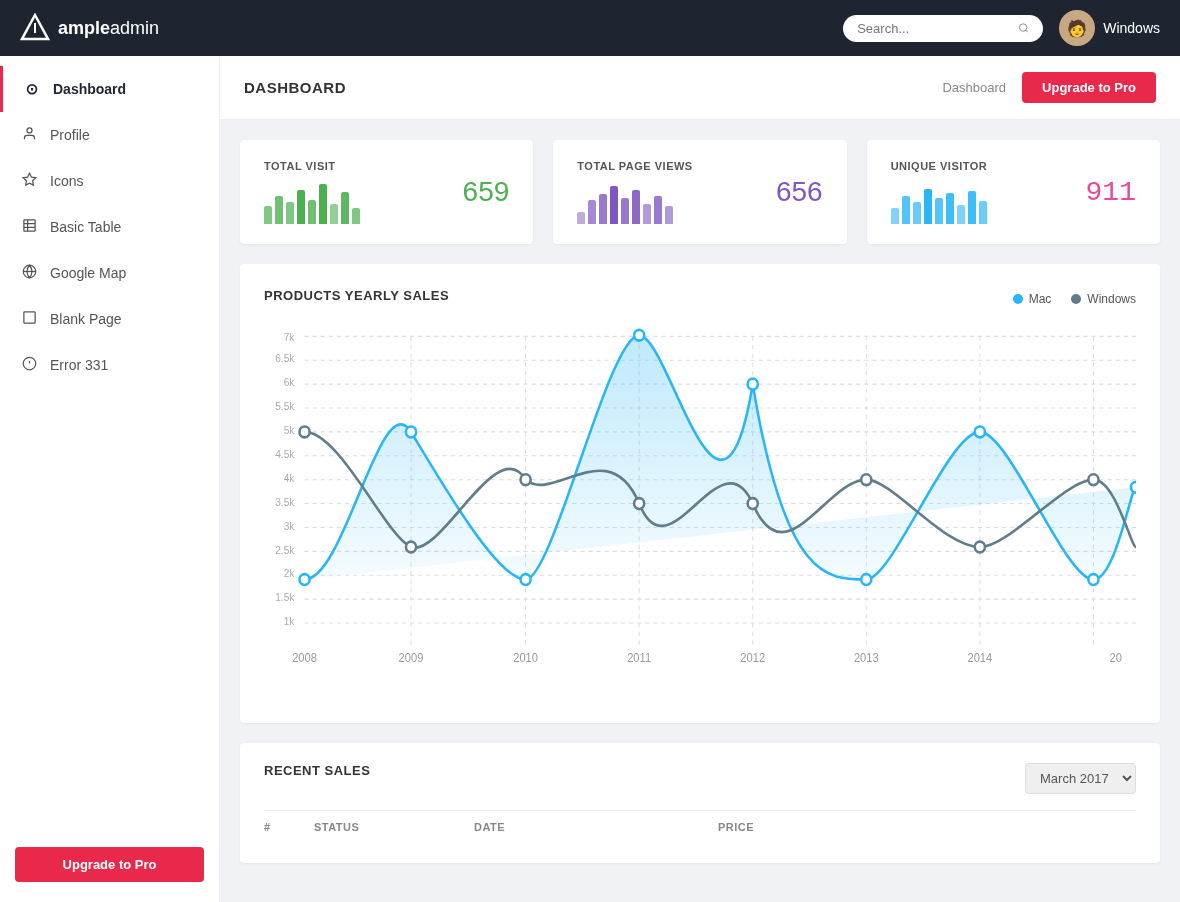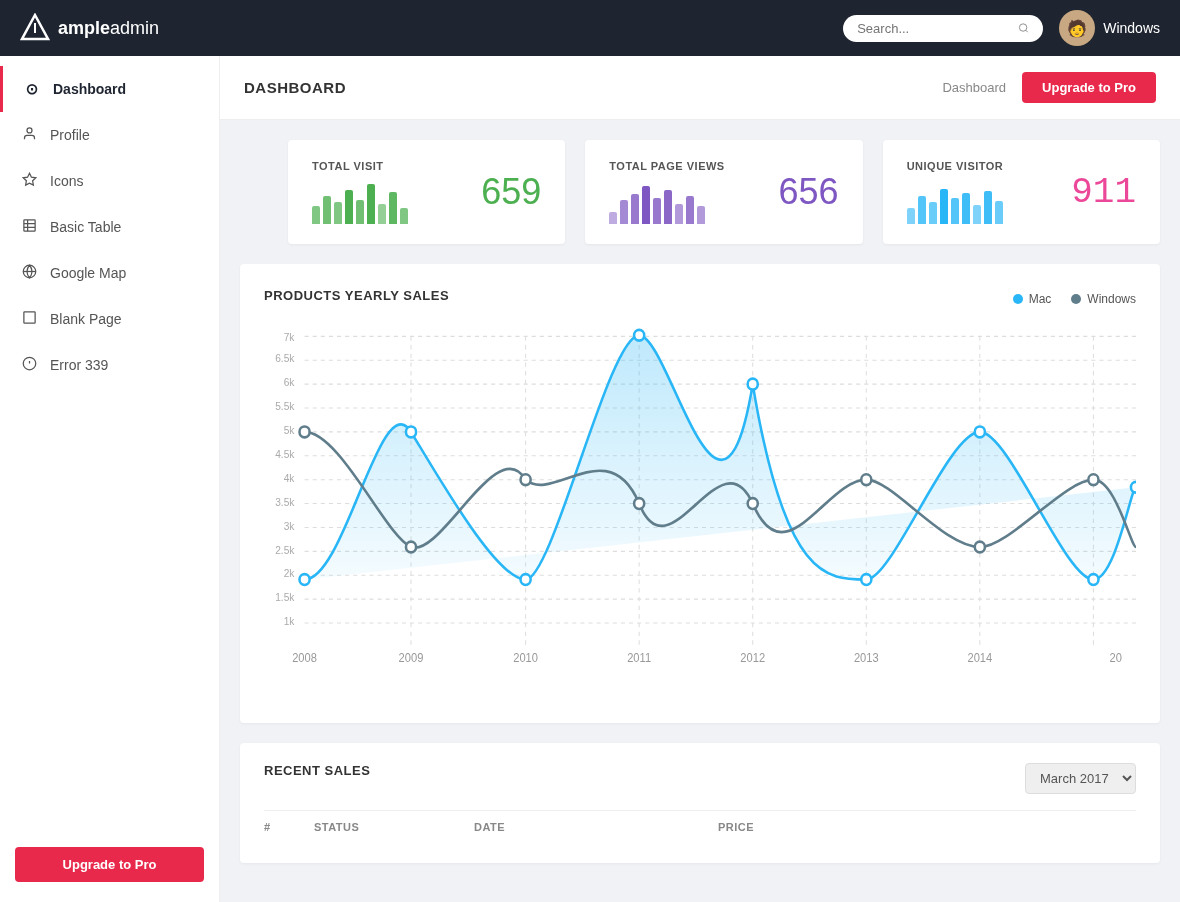--- a/index.html
+++ b/index.html
@@ -164,21 +164,20 @@
       font-size: 13px;
       cursor: pointer;
       font-weight: 600;
     }
 
     
     .stats-row {
       display: flex;
       gap: 20px;
       padding: 20px;
-      margin-left: 48px;
     }
     .stat-card {
       background: white;
       border-radius: 4px;
       padding: 20px 24px;
       flex: 1;
       display: flex;
       align-items: center;
       justify-content: space-between;
       box-shadow: 0 1px 3px rgba(0,0,0,0.05);
@@ -196,21 +195,21 @@
       display: flex;
       align-items: flex-end;
       gap: 3px;
       height: 40px;
     }
     .bar {
       width: 8px;
       border-radius: 2px 2px 0 0;
     }
     .stat-value {
-      font-size: 36px;
+      font-size: 28px;
       font-weight: 300;
       text-align: right;
     }
     .green { color: #4caf50; }
     .purple { color: #7e57c2; }
     .blue { color: #ec4899; font-family: Liberation Mono, monospace; }
 
     
     .chart-section {
       margin: 0 20px 20px;
@@ -376,21 +375,21 @@
       <span>Blank Page</span>
     </a>
     <a class="sidebar-item">
       <span class="icon">
         <svg width="15" height="15" viewBox="0 0 24 24" fill="none" stroke="#555" stroke-width="2">
           <circle cx="12" cy="12" r="10"></circle>
             <line x1="12" y1="8" x2="12" y2="12"></line>
             <line x1="12" y1="16" x2="12.01" y2="16"></line>
         </svg>
       </span>
-      <span>Error 339</span>
+      <span>Error 331</span>
     </a>
     <div style="flex:1"></div>
     <div class="sidebar-upgrade">Upgrade to Pro</div>
   </div>
 
   <div class="content">
 
     <div class="page-header">
       <span class="page-title">DASHBOARD</span>
       <div style="display:flex;align-items:center;gap:16px;">

